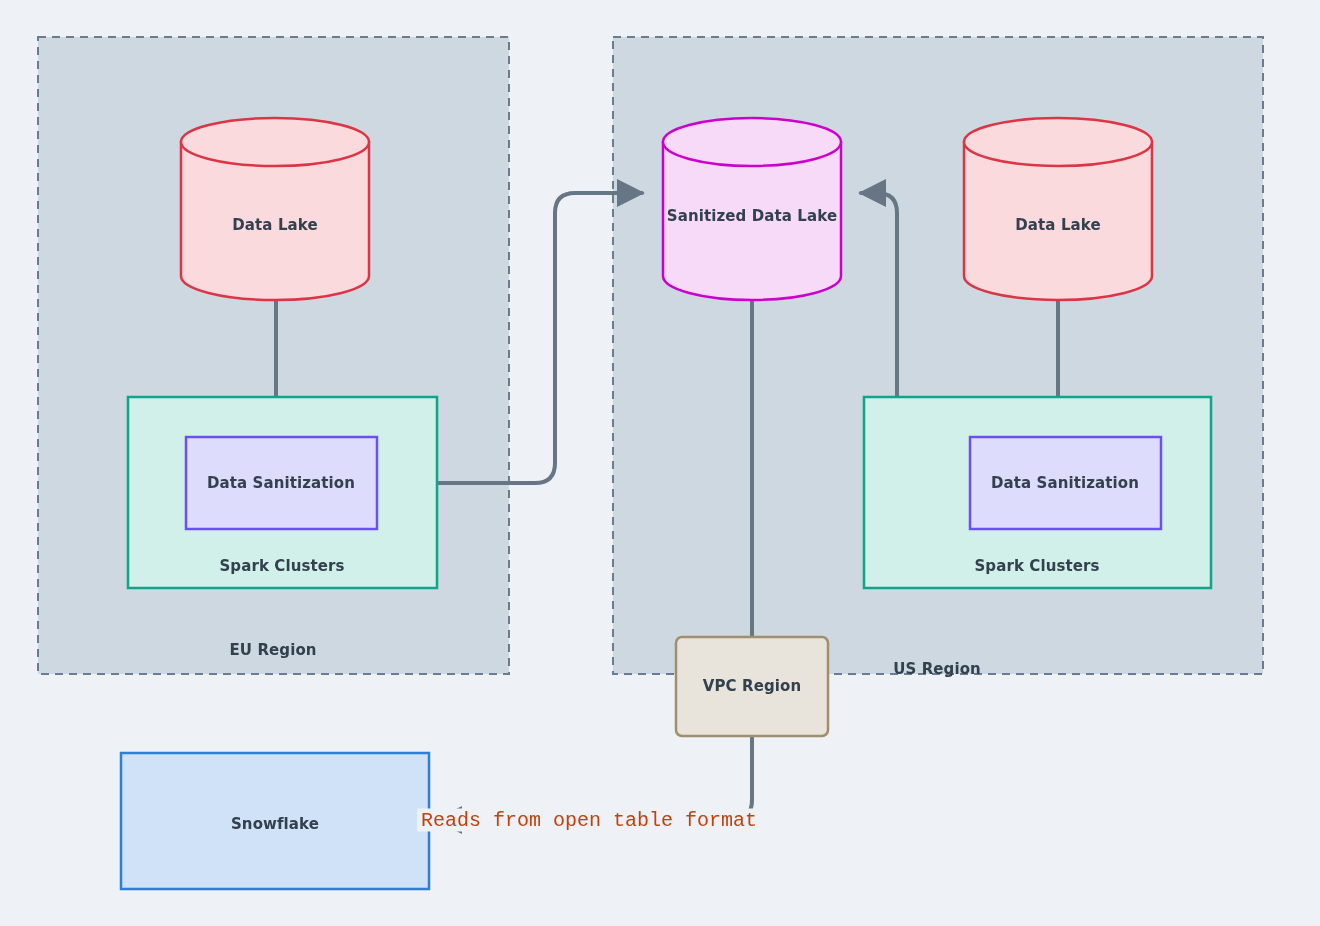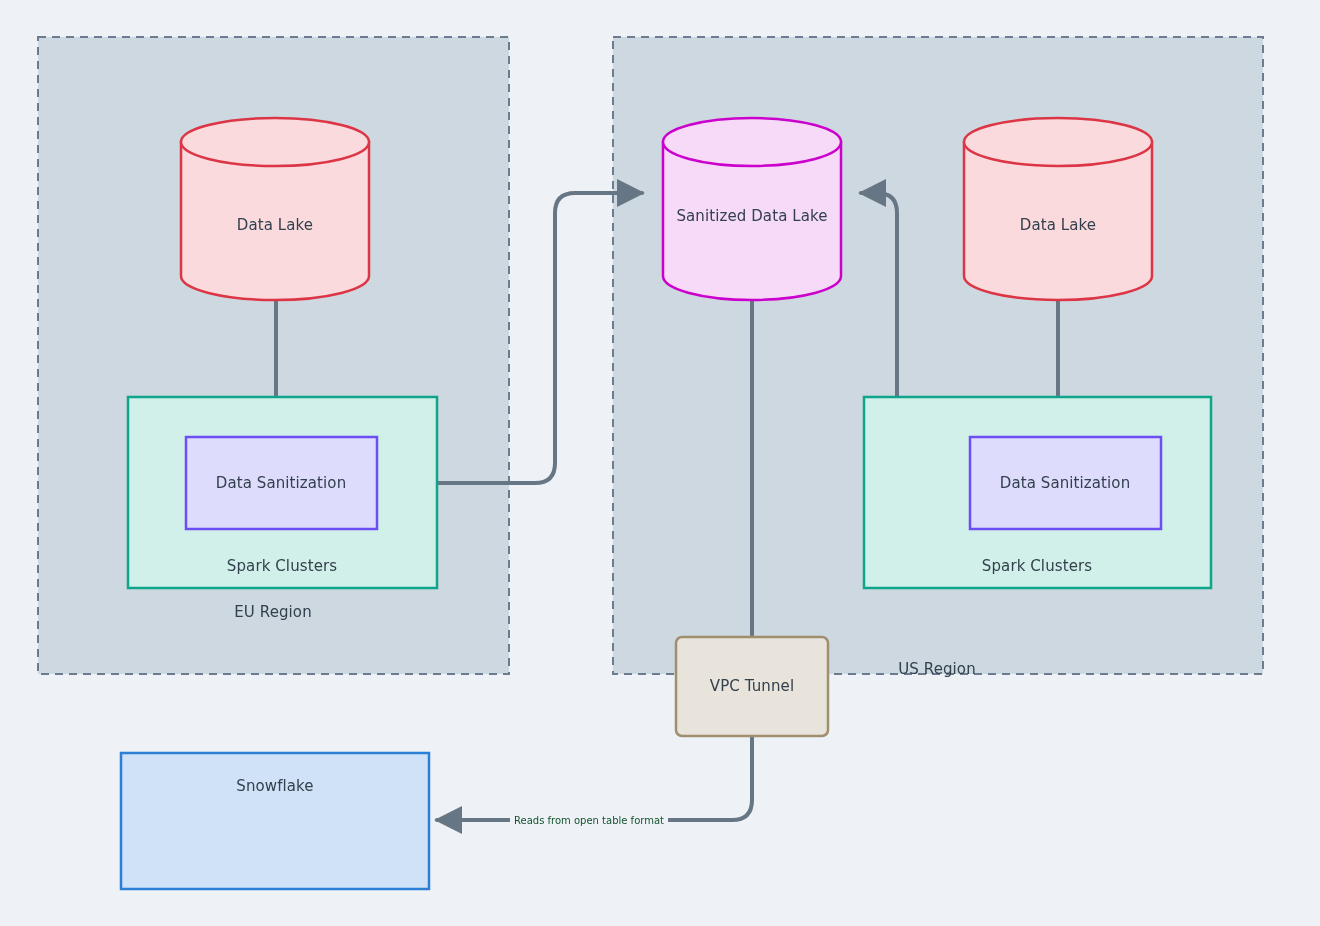--- a/index.html
+++ b/index.html
@@ -31,29 +31,31 @@
     position: absolute;
     color: #33404d;
     font-size: 15px;
     font-family: "DejaVu Sans", sans-serif;
     white-space: nowrap;
     text-align: center;
     letter-spacing: 0.1px;
   }
   .lbl-center {
     transform: translate(-50%, -50%);
+    font-weight: bold;
   }
   .edge-label {
     position: absolute;
-    color: #14532d;
-    font-size: 10px;
+    color: #c2410c;
+    font-size: 20px;
     background: #eef2f6;
     padding: 0 4px;
     transform: translate(-50%, -50%);
     white-space: nowrap;
+    font-family: Liberation Mono, monospace;
   }
 </style>
 </head>
 <body>
 
 <div id="canvas">
 
   <svg class="layer" viewBox="0 0 1320 926" xmlns="http://www.w3.org/2000/svg">
     <defs>
       <marker id="arrow" viewBox="0 0 10 10" refX="9" refY="5" markerWidth="7" markerHeight="7" orient="auto-start-reverse">
@@ -98,37 +100,37 @@
     <g>
       <path d="M 964 142 L 964 276 A 94 24 0 0 0 1152 276 L 1152 142 Z" fill="#fadadd" stroke="#dc3545" stroke-width="2.5"></path>
       <ellipse cx="1058" cy="142" rx="94" ry="24" fill="#fadadd" stroke="#dc3545" stroke-width="2.5"></ellipse>
     </g>
 
     <rect x="676" y="637" width="152" height="99" rx="6" ry="6" fill="#e8e4dc" stroke="#a08f6e" stroke-width="2.5"></rect>
 
     <rect x="121" y="753" width="308" height="136" fill="#cfe2f7" stroke="#2b7fd4" stroke-width="2.5"></rect>
   </svg>
 
-  <div class="lbl lbl-center" style="left:273px; top:612px;">EU Region</div>
+  <div class="lbl lbl-center" style="left:273px; top:650px;">EU Region</div>
 
   <div class="lbl lbl-center" style="left:937px; top:650px;margin-top:19px;">US Region</div>
 
   <div class="lbl lbl-center" style="left:275px; top:225px;">Data Lake</div>
 
   <div class="lbl lbl-center" style="left:752px; top:216px;">Sanitized Data Lake</div>
 
   <div class="lbl lbl-center" style="left:1058px; top:225px;">Data Lake</div>
 
   <div class="lbl lbl-center" style="left:282px; top:566px;">Spark Clusters</div>
 
   <div class="lbl lbl-center" style="left:1037px; top:566px;">Spark Clusters</div>
 
   <div class="lbl lbl-center" style="left:281px; top:483px;">Data Sanitization</div>
 
   <div class="lbl lbl-center" style="left:1065px; top:483px;">Data Sanitization</div>
 
-  <div class="lbl lbl-center" style="left:752px; top:686px;">VPC Tunnel</div>
+  <div class="lbl lbl-center" style="left:752px; top:686px;">VPC Region</div>
 
-  <div class="lbl lbl-center" style="left:275px; top:786px;text-align:right;">Snowflake</div>
+  <div class="lbl lbl-center" style="left:275px; top:824px;text-align:right;">Snowflake</div>
 
   <div class="edge-label" style="left:589px; top:820px;">Reads from open table format</div>
 
 </div>
 
 </body></html>

